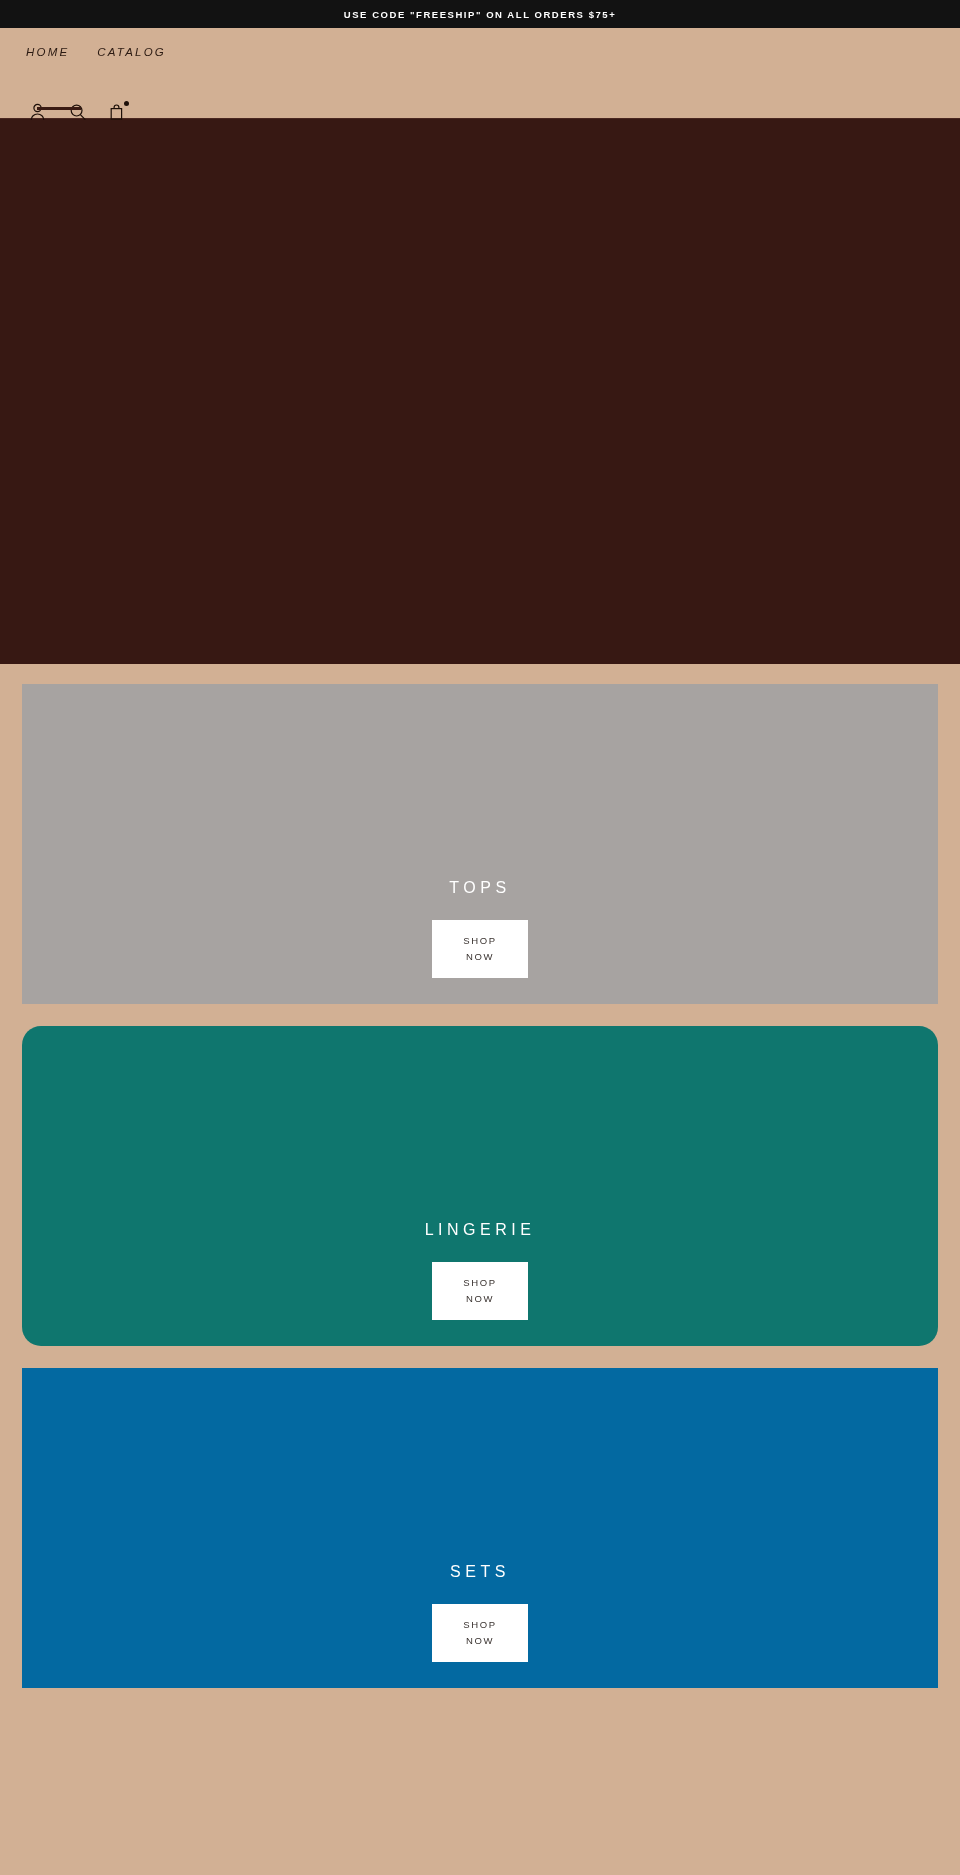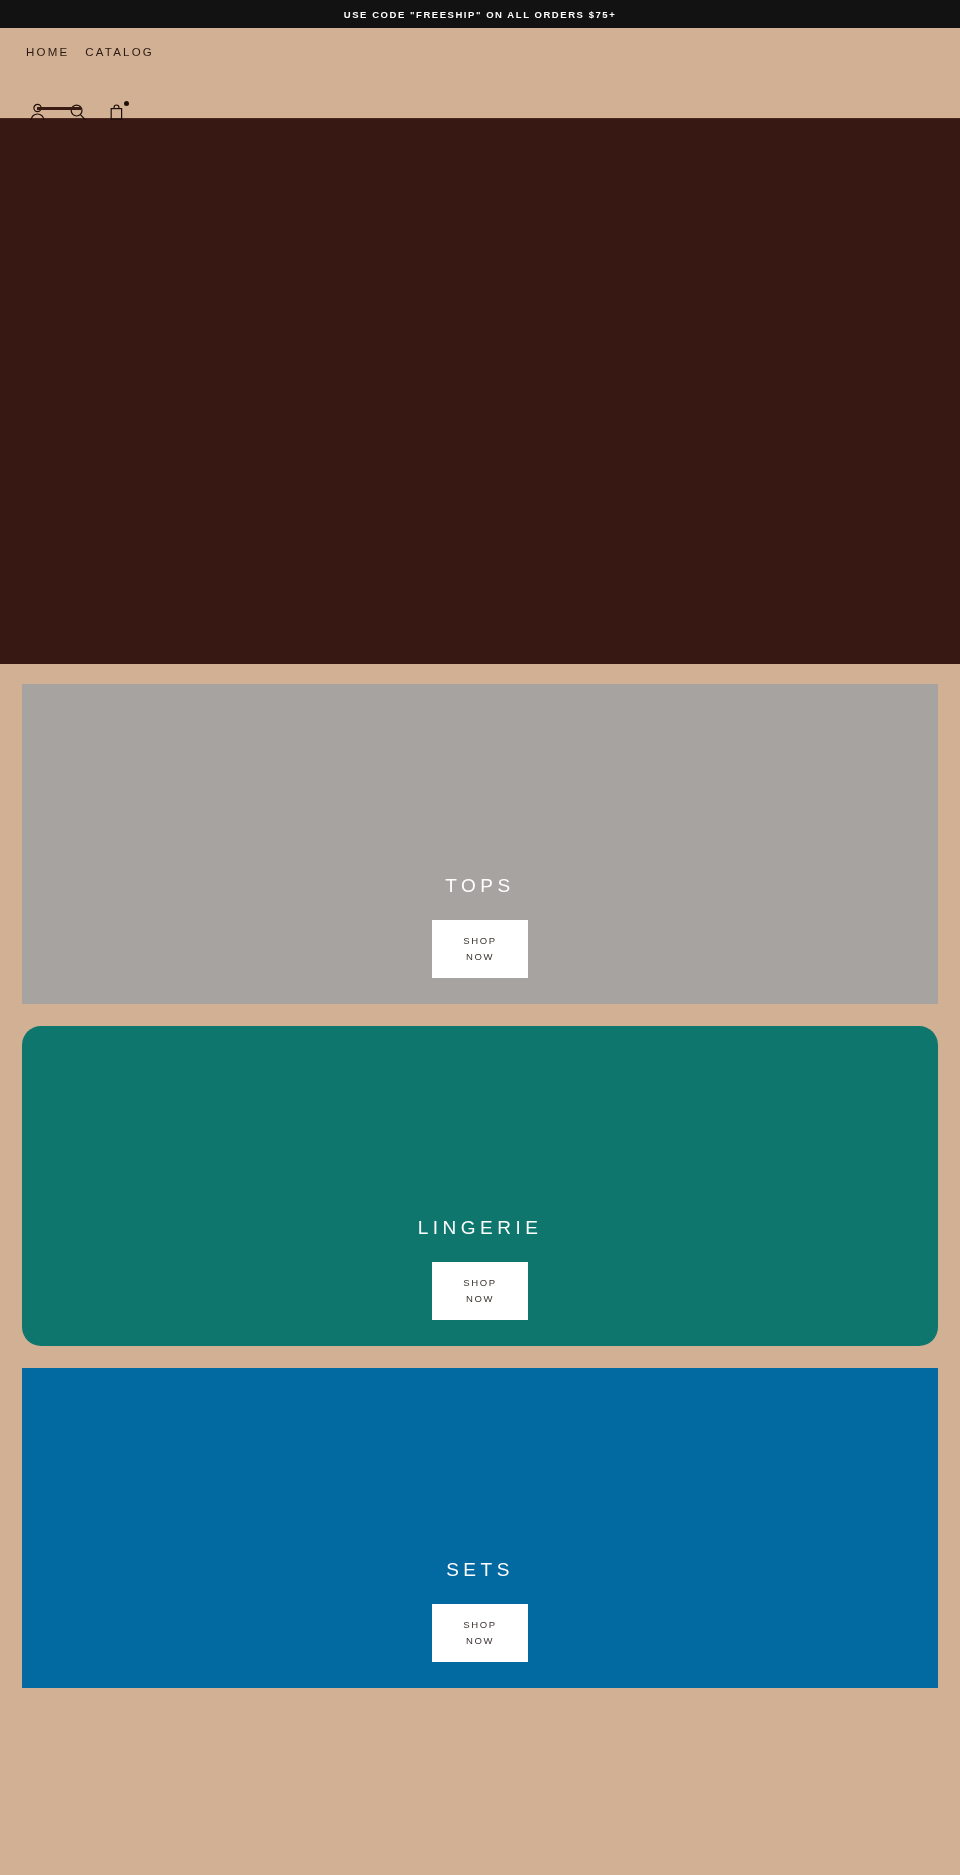--- a/index.html
+++ b/index.html
@@ -35,22 +35,23 @@
     position:relative;
     background:#d2b094;
     height:90px;
     border-bottom:0;
   }
   .nav-links{
     position:absolute;
     top:18px;
     left:26px;
     display:flex;
-    gap:16px;
-    align-items:center;
+    gap:28px;
+    align-items:center;
+    font-style:italic;
   }
   .nav-link{
     color:#2b1a12;
     font-size:11.5px;
     letter-spacing:2.2px;
     text-transform:uppercase;
     text-decoration:none;
     cursor:pointer;
     white-space:nowrap;
   }
@@ -126,21 +127,21 @@
     position:relative;
     height:320px;
     display:flex;
     flex-direction:column;
     align-items:center;
     justify-content:flex-end;
     padding-bottom:26px;
   }
   .category-title{
     color:#ffffff;
-    font-size:19px;
+    font-size:16px;
     letter-spacing:4.5px;
     text-transform:uppercase;
     margin-bottom:23px;
     white-space:nowrap;
     text-align:right;
   }
   .shop-btn{
     background:#ffffff;
     color:#3a3330;
     border:none;

